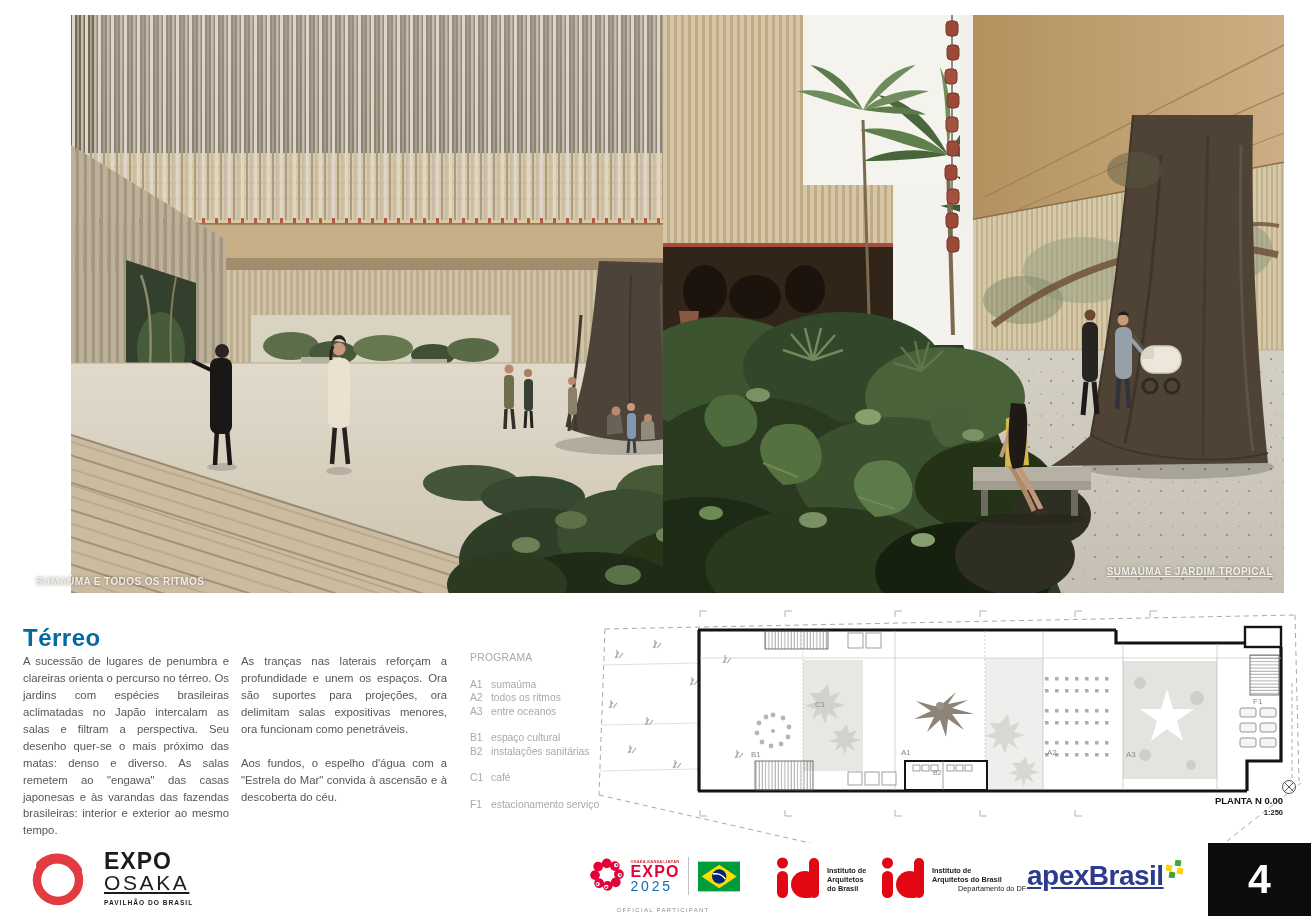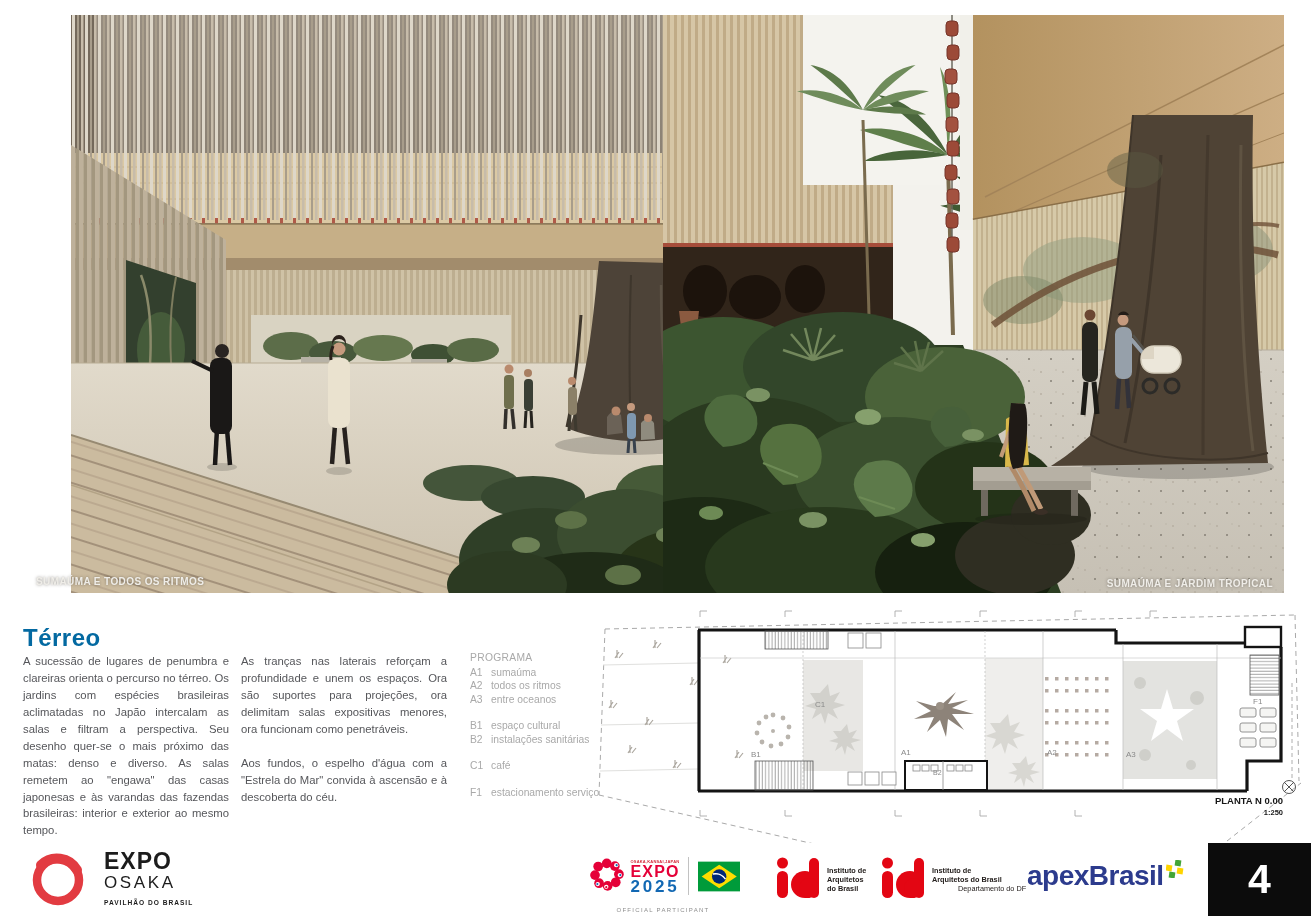--- a/index.html
+++ b/index.html
@@ -7,66 +7,66 @@
   .board{position:relative;width:1311px;height:916px;background:#ffffff;overflow:hidden;}
 
   
   .render{position:absolute;top:15px;height:578px;margin:0;padding:0;overflow:hidden;}
   .render-left{left:27px;width:618px;padding-left:44px;}
   .render-right{left:663px;width:621px;}
   .render svg{display:block;width:100%;height:100%;}
   .caption{position:absolute;font-size:10px;font-weight:bold;color:#efede8;
            letter-spacing:.4px;text-shadow:0 0 3px rgba(60,55,45,.55);}
   .caption-left{left:9px;bottom:6px;}
-  .caption-right{right:11px;bottom:4px;}
+  .caption-right{right:11px;bottom:16px;text-decoration:underline;}
 
   
   .section-title{position:absolute;left:23px;top:608px;font-size:24px;font-weight:bold;
                  color:#0369a1;letter-spacing:.5px;}
   .textcol{position:absolute;top:653px;width:206px;font-size:11.3px;line-height:1.5;
            color:#55565a;text-align:justify;}
   .textcol p{margin:0 0 17px 0;}
   .col1{left:23px;} .col2{left:241px;}
 
   
   .programa{position:absolute;left:470px;top:651px;width:150px;color:#a9a9a9;
             font-size:10.3px;line-height:13.5px;}
-  .prog-title{margin-bottom:1px;letter-spacing:.3px;}
+  .prog-title{margin-bottom:13px;letter-spacing:.3px;}
   .prog-group{margin-bottom:13px;}
   .prog-item{display:flex;}
   .prog-code{width:21px;flex:none;}
 
   
   .plan{position:absolute;left:595px;top:603px;width:712px;height:240px;}
   .plan svg{display:block;width:100%;height:100%;}
 
   
   .footer-logo{position:absolute;}
   .expoosaka{left:28px;top:847px;display:flex;align-items:flex-start;gap:14px;}
   .eo-text{padding-top:3px;color:#1c1c1c;}
   .eo-l1{font-size:23px;font-weight:800;line-height:22px;letter-spacing:1px;}
-  .eo-l2{font-size:17px;font-weight:500;line-height:22px;letter-spacing:2.6px;}
+  .eo-l2{font-size:21px;font-weight:500;line-height:22px;letter-spacing:2.6px;text-decoration:underline;}
   .eo-sub{margin-top:5px;font-size:6.6px;font-weight:bold;letter-spacing:1px;color:#1c1c1c;}
 
   .e25{left:586px;top:851px;width:154px;}
   .e25-row{display:flex;align-items:center;}
   .e25-textcol{margin-left:3px;}
   .e25-top{font-size:4px;font-weight:bold;color:#d5293b;letter-spacing:.2px;}
   .e25-expo{font-size:16px;font-weight:800;color:#e50038;line-height:15px;letter-spacing:1.2px;}
-  .e25-year{font-size:17px;font-weight:700;color:#1268b3;line-height:15px;letter-spacing:2.8px;}
+  .e25-year{font-size:14px;font-weight:400;color:#1268b3;line-height:15px;letter-spacing:2.8px;}
   .e25-div{width:1px;height:38px;background:#c2c2c2;margin:0 9px 0 8px;}
   .e25-participant{margin-top:6px;font-size:6px;color:#8d8d8d;letter-spacing:1.3px;text-align:center;}
 
   .iab{display:flex;align-items:center;gap:7px;top:856px;justify-content:flex-end;}
   .iab-nat{left:776px;} .iab-df{left:881px;}
   .iab-text{font-size:7.3px;line-height:9px;color:#26211f;}
   .iab-text .b{font-weight:bold;} .iab-text .r{font-weight:normal;padding-left:26px;}
 
   .apex{left:1027px;top:861px;display:flex;align-items:flex-start;}
-  .apex-label{font-size:28px;font-weight:600;color:#2c3b8d;letter-spacing:-.5px;line-height:30px;}
+  .apex-label{font-size:28px;font-weight:600;color:#2c3b8d;letter-spacing:-.5px;line-height:30px;text-decoration:underline;}
   .apex svg{margin:-1px 0 0 2px;}
 
   .pagebox{position:absolute;left:1208px;top:843px;width:103px;height:73px;background:#0c0c0c;
            display:flex;align-items:center;justify-content:center;}
   .pagenum{color:#ffffff;font-size:41px;font-weight:800;}
 </style>
 </head>
 <body>
 
 <div class="board">

